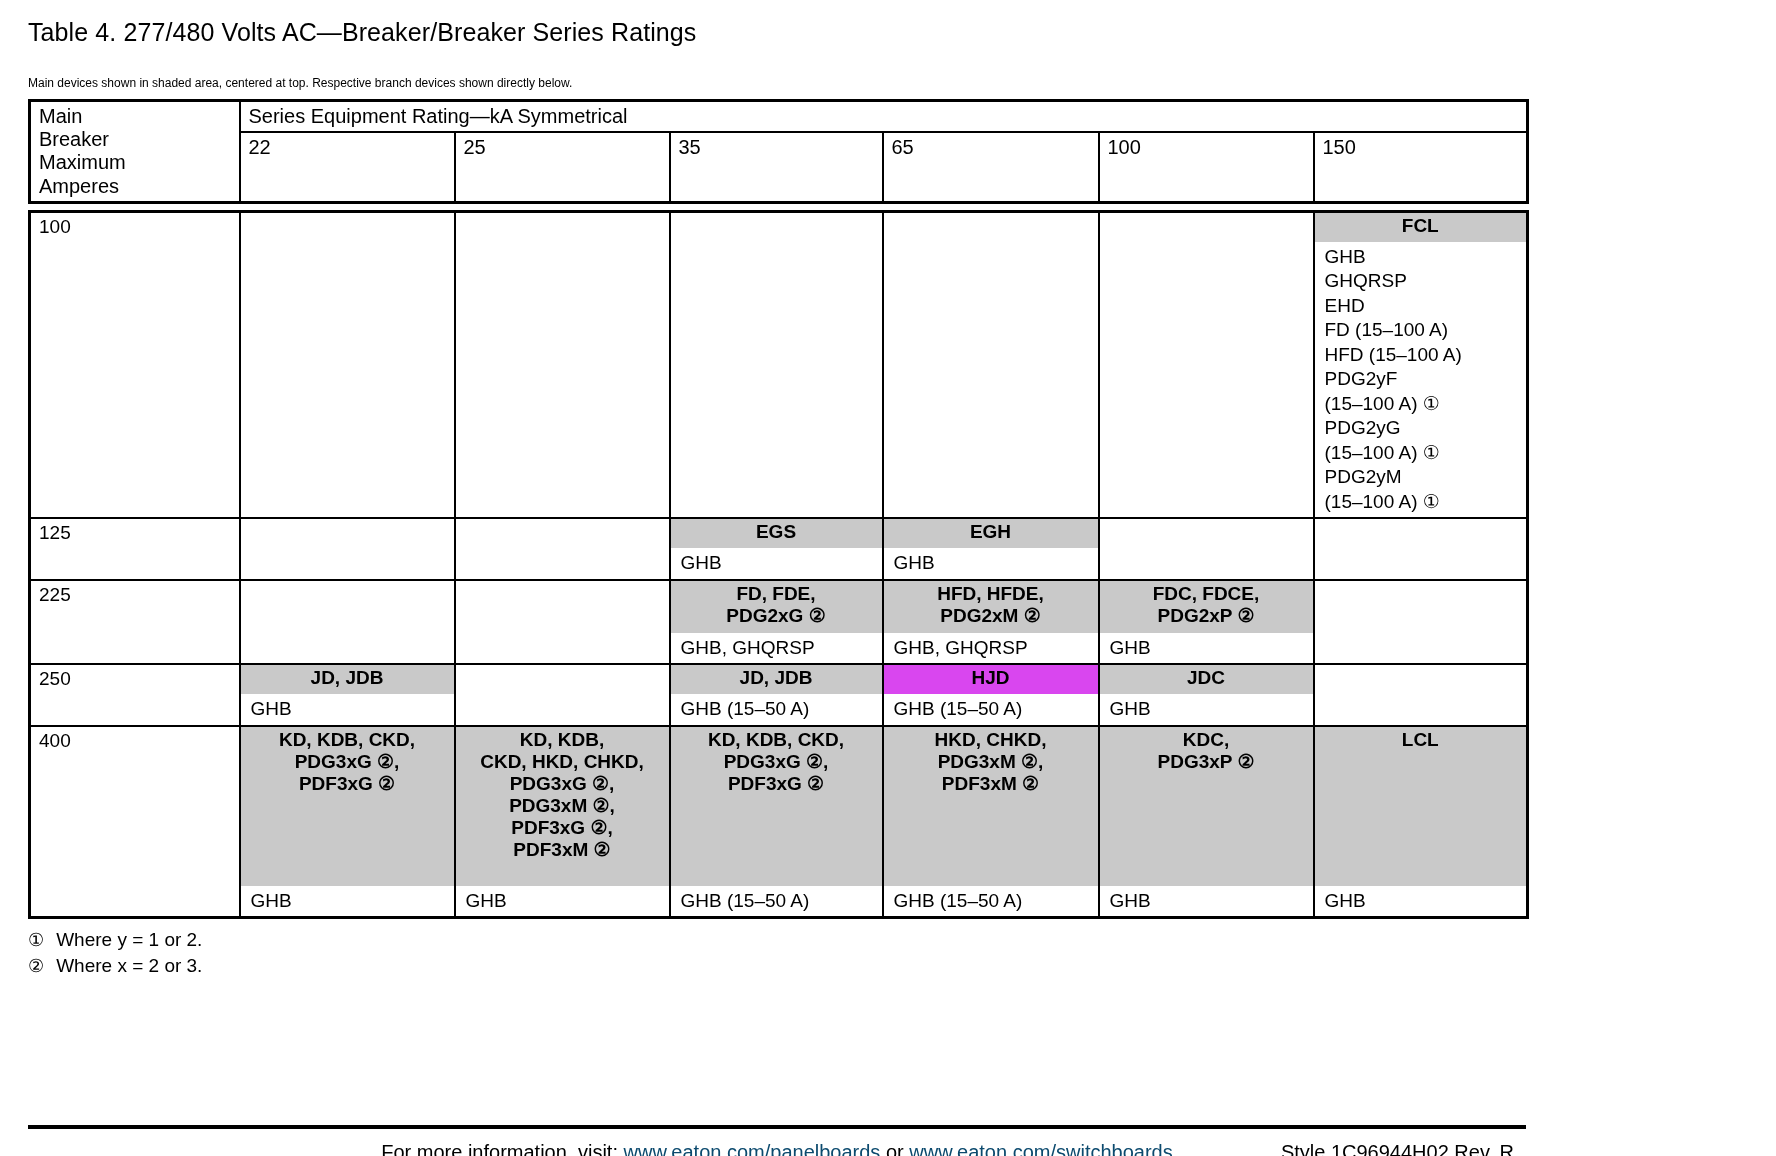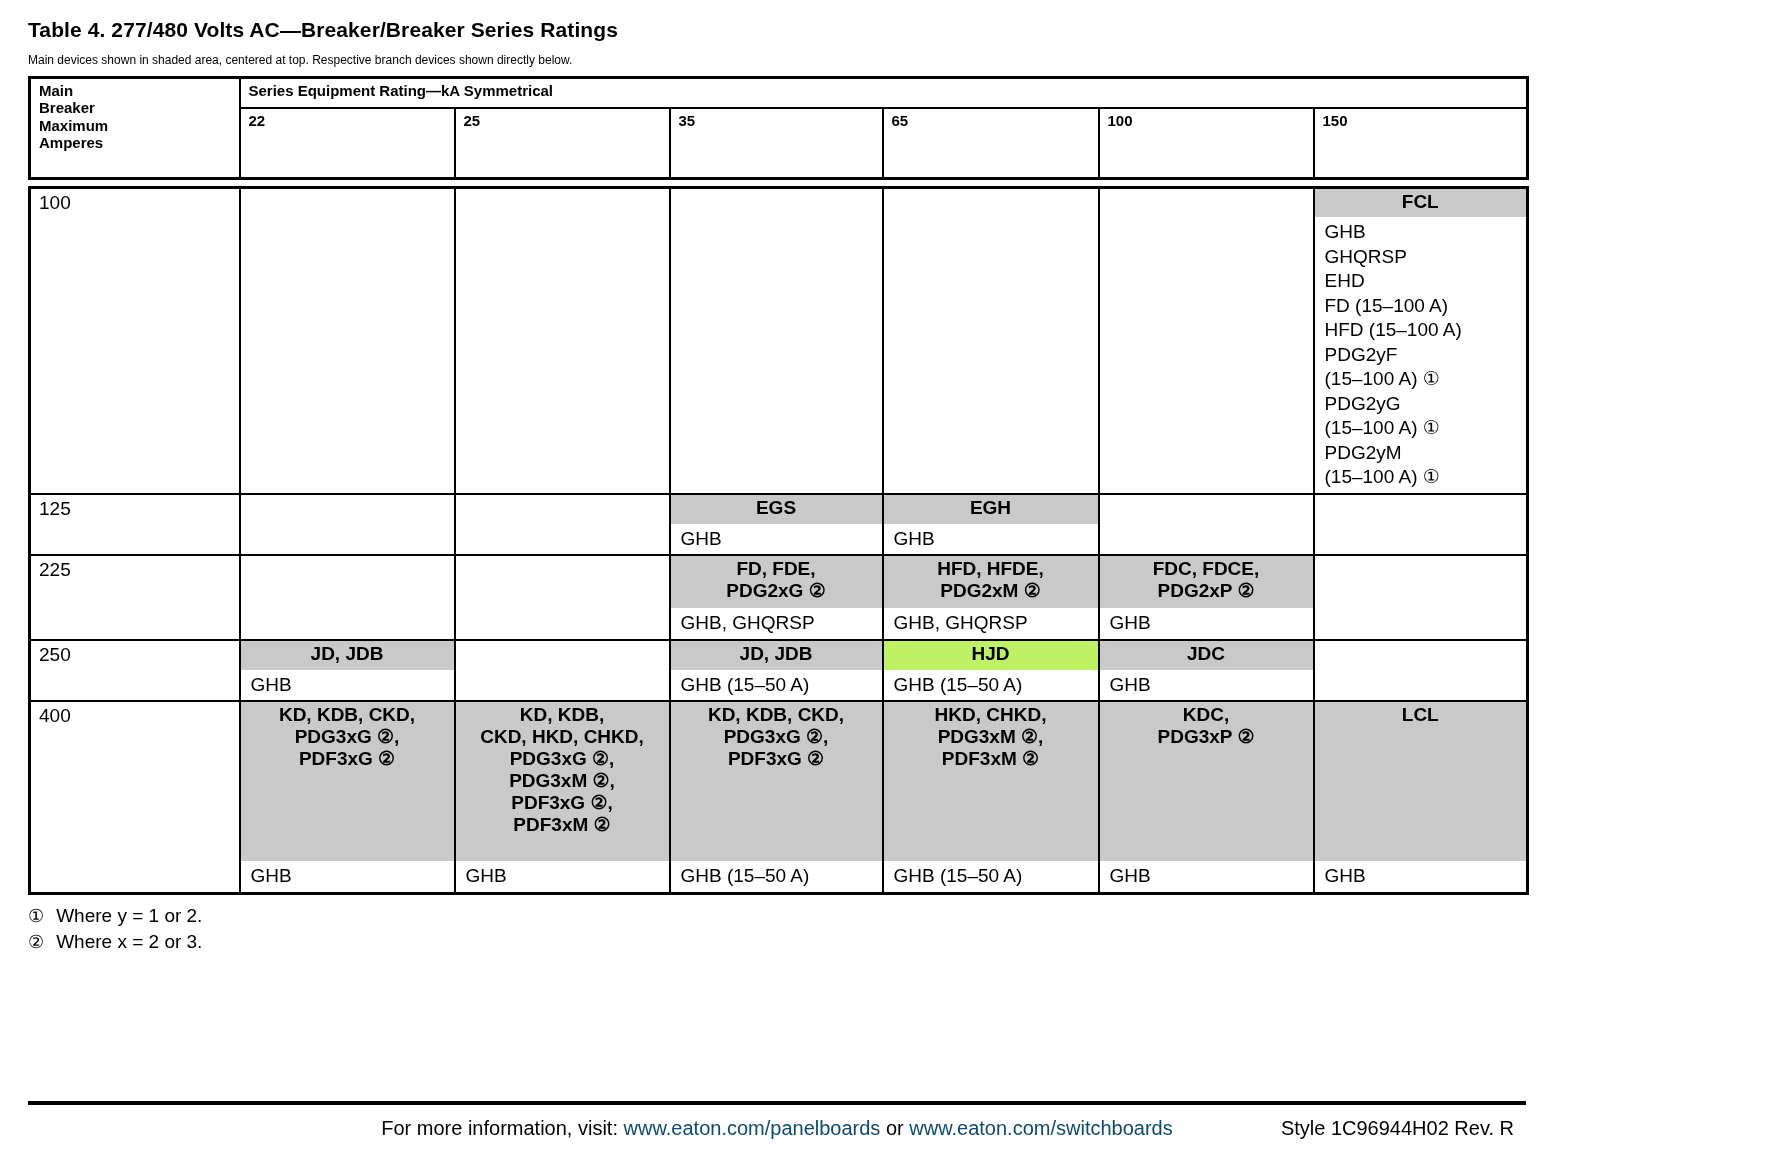--- a/index.html
+++ b/index.html
@@ -7,34 +7,34 @@
     margin: 0;
     width: 1776px;
     height: 1156px;
     background: #ffffff;
     color: #000000;
     font-family: "Liberation Sans", sans-serif;
     overflow: hidden;
   }
   .page { padding: 12px 28px 0 28px; width: 1554px; }
 
-  h1.title { font-size: 21px; font-weight: bold; margin: 6px 0 11px 0; letter-spacing: 0.1px; }
+  h1.title { font-size: 25px; font-weight: normal; margin: 6px 0 29px 0; letter-spacing: 0.1px; }
   p.note { font-size: 12px; margin: 0 0 5px 0; line-height: 1.22; }
 
   table { border-collapse: collapse; table-layout: fixed; width: 1498px; }
   col.c-amps { width: 210px; }
   col.c-22 { width: 215px; }
   col.c-25 { width: 215px; }
   col.c-35 { width: 213px; }
   col.c-65 { width: 216px; }
   col.c-100 { width: 215px; }
   col.c-150 { width: 214px; }
 
   table.hdr { border: 3px solid #000; margin-top: 8px; }
-  table.hdr td { border: 2px solid #000; vertical-align: top; padding: 3px 8px; font-weight: bold; font-size: 15px; }
+  table.hdr td { border: 2px solid #000; vertical-align: top; padding: 3px 8px; font-weight: normal; font-size: 20px; }
   table.hdr tr.h1 { height: 31px; }
   table.hdr tr.h2 { height: 70px; }
   td.corner { white-space: pre-line; line-height: 1.17; }
 
   table.bodytbl { border: 3px solid #000; margin-top: 6px; }
   table.bodytbl td { border-left: 2px solid #000; border-right: 2px solid #000; vertical-align: top; font-size: 19px; }
   table.bodytbl tr.m td { border-top: 2px solid #000; border-bottom: none; }
   table.bodytbl tr.b td { border-top: none; border-bottom: 2px solid #000; }
 
   td.amps { padding: 3px 8px; }
@@ -178,21 +178,21 @@
         <td class="branch"></td>
       </tr>
     </tbody>
 
     <tbody>
       <tr class="m r3m">
         <td class="amps" rowspan="2">250</td>
         <td class="main shaded" style="background-color: rgb(201, 201, 201);">JD, JDB</td>
         <td class="main"></td>
         <td class="main shaded" style="background-color: rgb(201, 201, 201);">JD, JDB</td>
-        <td class="main shaded" style="background-color: #bef264;">HJD</td>
+        <td class="main shaded" style="background-color: #d946ef;">HJD</td>
         <td class="main shaded" style="background-color: rgb(201, 201, 201);">JDC</td>
         <td class="main"></td>
       </tr>
       <tr class="b r3b">
         <td class="branch">GHB</td>
         <td class="branch"></td>
         <td class="branch">GHB (15–50 A)</td>
         <td class="branch">GHB (15–50 A)</td>
         <td class="branch">GHB</td>
         <td class="branch"></td>

